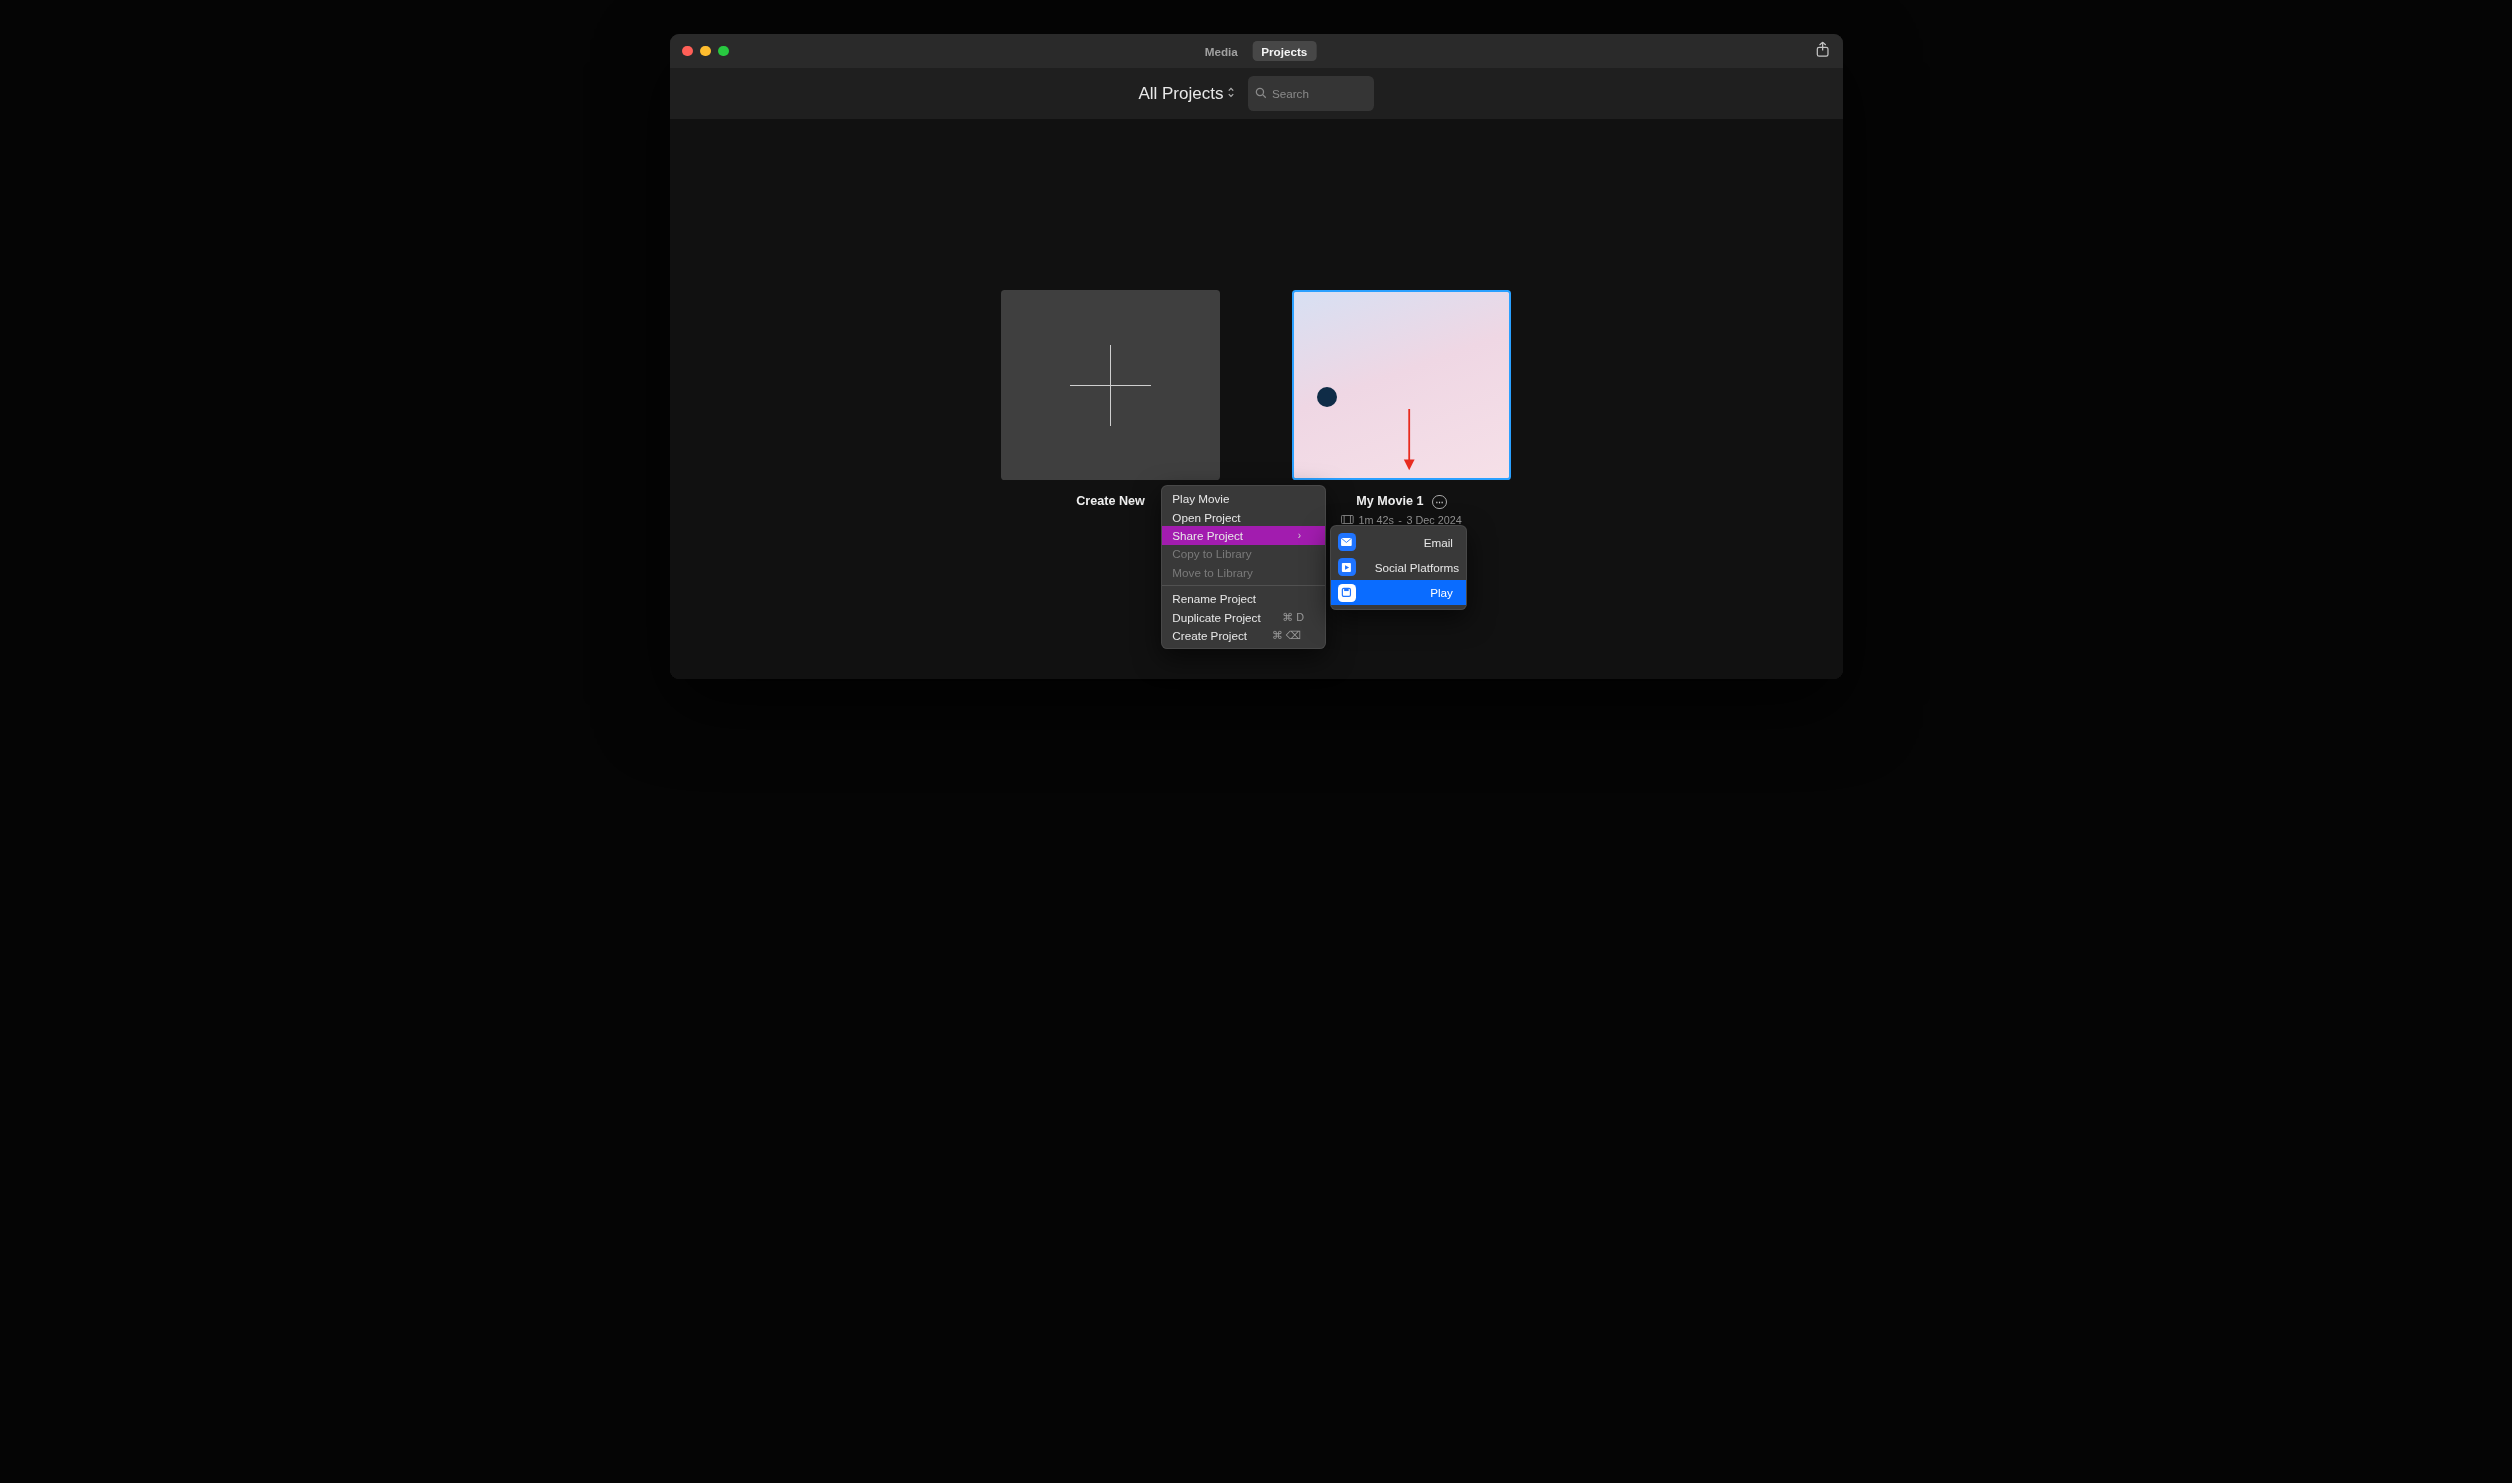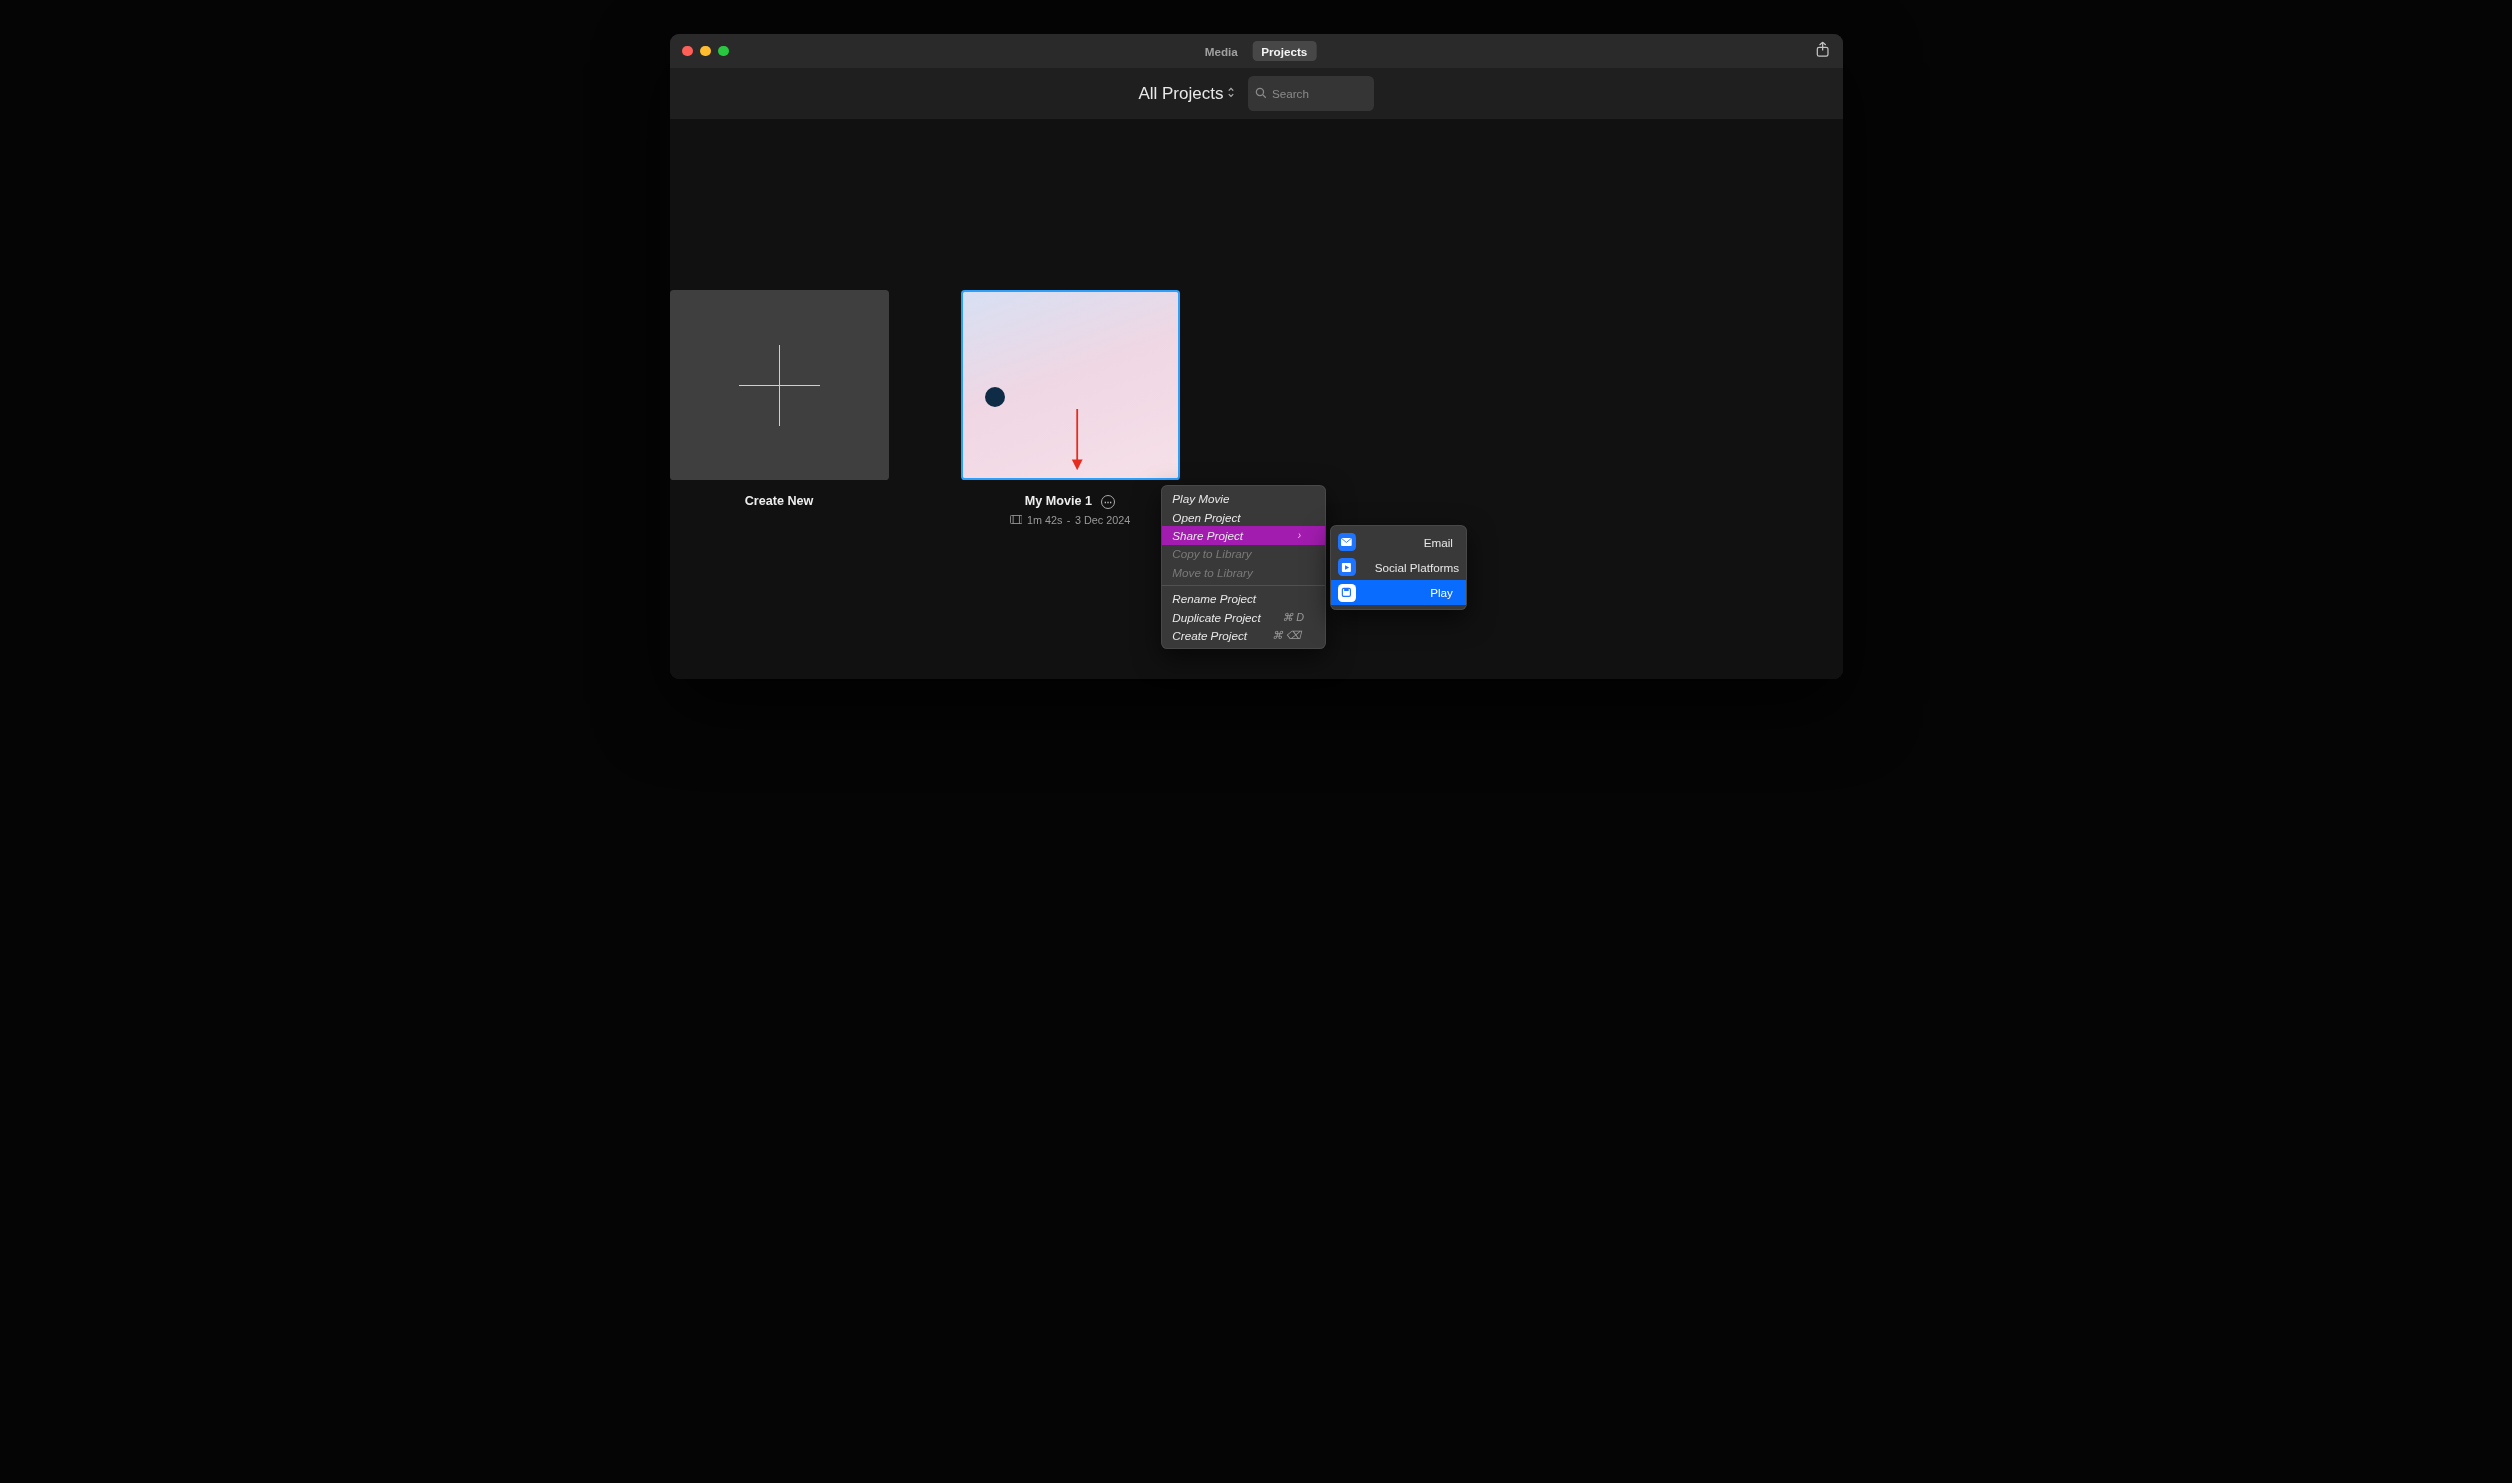--- a/index.html
+++ b/index.html
@@ -119,21 +119,21 @@
   
   .content {
     position: absolute;
     left: 0; right: 0;
     top: 85px;
     bottom: 0;
     background: #111;
     border-radius: 0 0 9px 9px;
     padding-top: 171px;
     display: flex;
-    justify-content: flex-start;
+    justify-content: center;
   }
   .grid {
     display: flex;
     gap: 72px;
   }
   .tile {
     width: 219px;
     display: flex;
     flex-direction: column;
     align-items: center;
@@ -276,21 +276,21 @@
     border-radius: 4.5px;
     display: flex;
     align-items: center;
     justify-content: center;
     flex-shrink: 0;
   }
   .iconbox.blue { background: #1f74ff; }
   .iconbox.white { background: #fff; }
 
   
-  #ctx-main { left: 491px; top: 451px; width: 165px; font-style: italic; }
+  #ctx-main { left: 491px; top: 451px; width: 165px; }
   #ctx-sub  { left: 660px; top: 491px; width: 137px; }
 
 </style>
 </head>
 <body>
 
 <div class="stage">
   <div class="window">
 
     <div class="titlebar">

